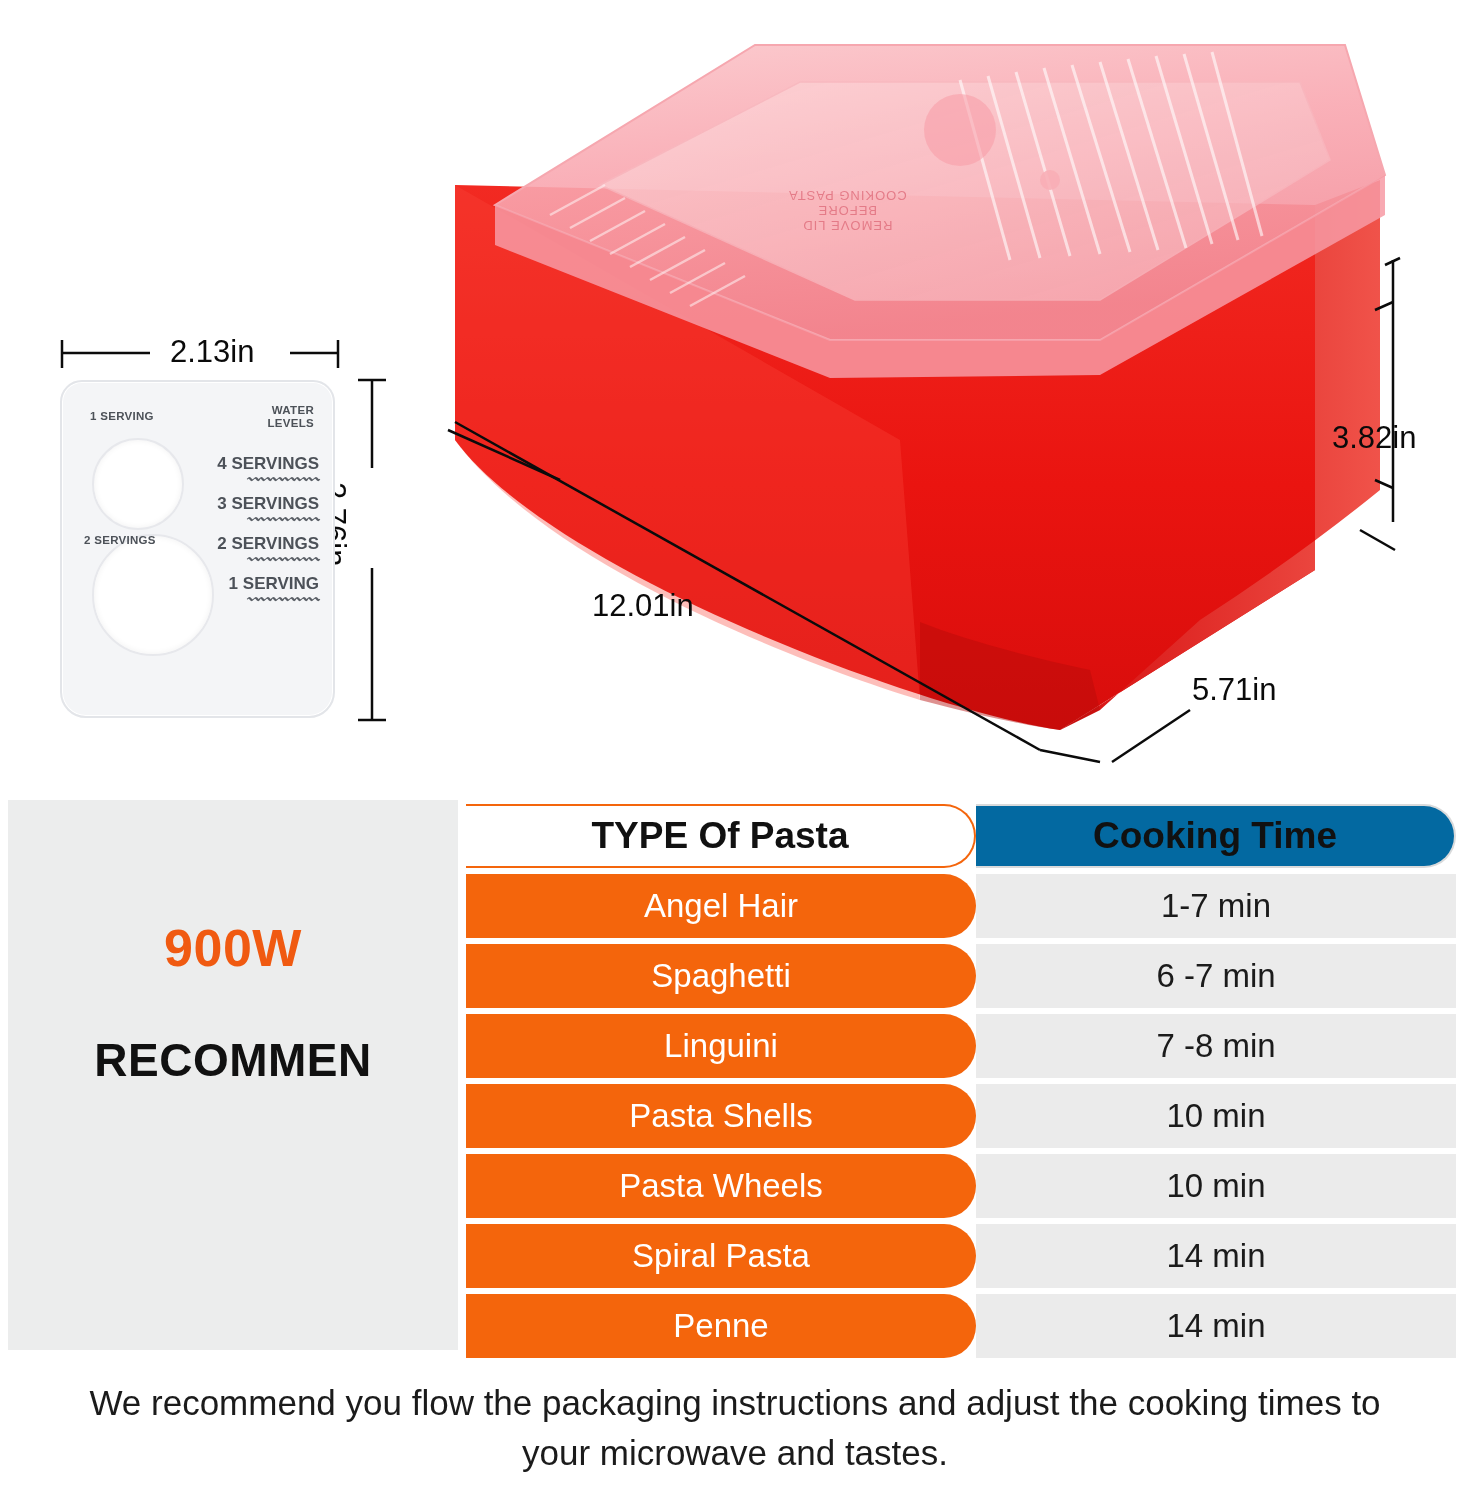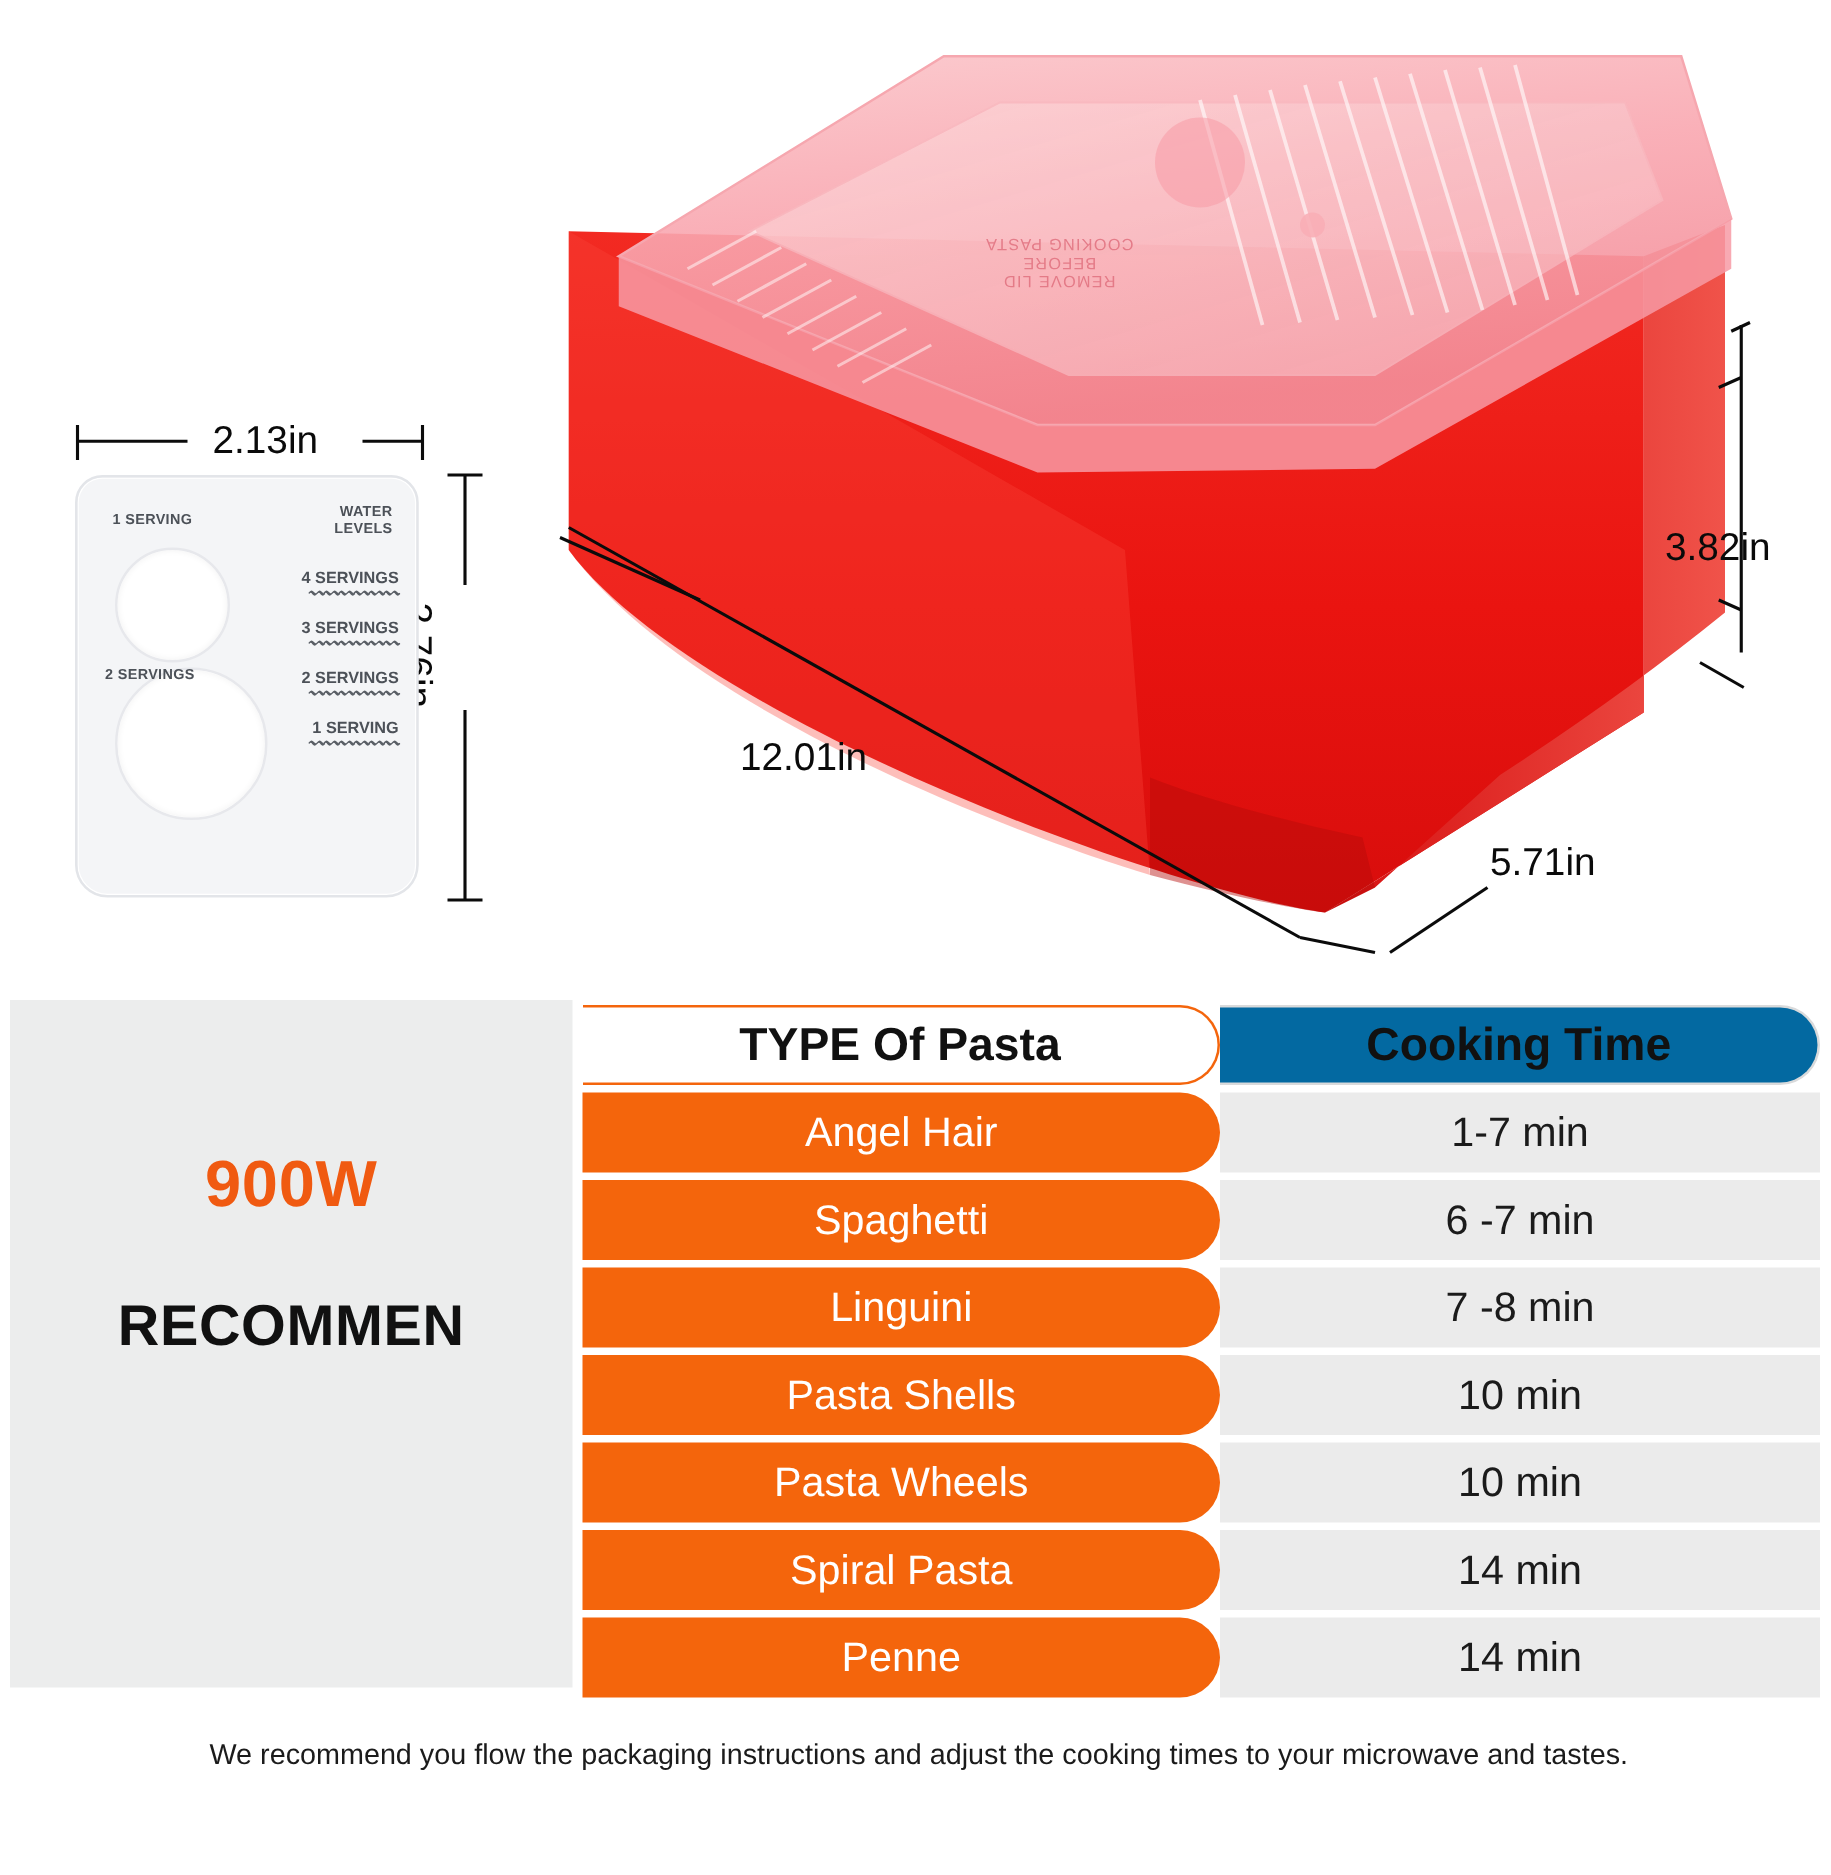--- a/index.html
+++ b/index.html
@@ -59,21 +59,21 @@
     font-size: 11.5px;
     font-weight: bold;
     color: #4c5158;
     letter-spacing: .3px;
     white-space: nowrap;
   }
   .lb-serv1 { left: 28px; top: 28px; }
   .lb-serv2 { left: 22px; top: 152px; }
   .lb-water { left: 178px; top: 22px; text-align: right; width: 74px; line-height: 13px;}
   .lvl { position: absolute; right: 14px; text-align: right; width: 150px; }
-  .lvl .txt { font-size: 13px; font-weight: bold; color: #4c5158; display:block; }
+  .lvl .txt { font-size: 17px; font-weight: bold; color: #4c5158; display:block; }
   .lvl .wave { display:block; color:#5a5f66; font-size: 13px; line-height: 9px; letter-spacing: -1px; }
   .lvl-4 { top: 72px; }
   .lvl-3 { top: 112px; }
   .lvl-2 { top: 152px; }
   .lvl-1 { top: 192px; }
 
   
   .bottom { position: absolute; left: 0; top: 790px; width: 1465px; height: 710px; }
 
   .gray-panel {
@@ -118,21 +118,21 @@
     color: #111111;
     font-size: 37px; font-weight: bold;
     border: 2px solid #d9dadb;
     border-left: none;
     border-radius: 0 34px 34px 0;
   }
 
   .footnote {
     position: absolute; left: 60px; top: 588px; width: 1350px;
     text-align: center;
-    font-size: 23px; color: #1b1b1b; line-height: 50px;
+    font-size: 35px; color: #1b1b1b; line-height: 50px;
   }
 </style>
 </head>
 <body>
 
 <div class="page">
 
   <div class="top-area">
 
     <div class="container-wrap">

